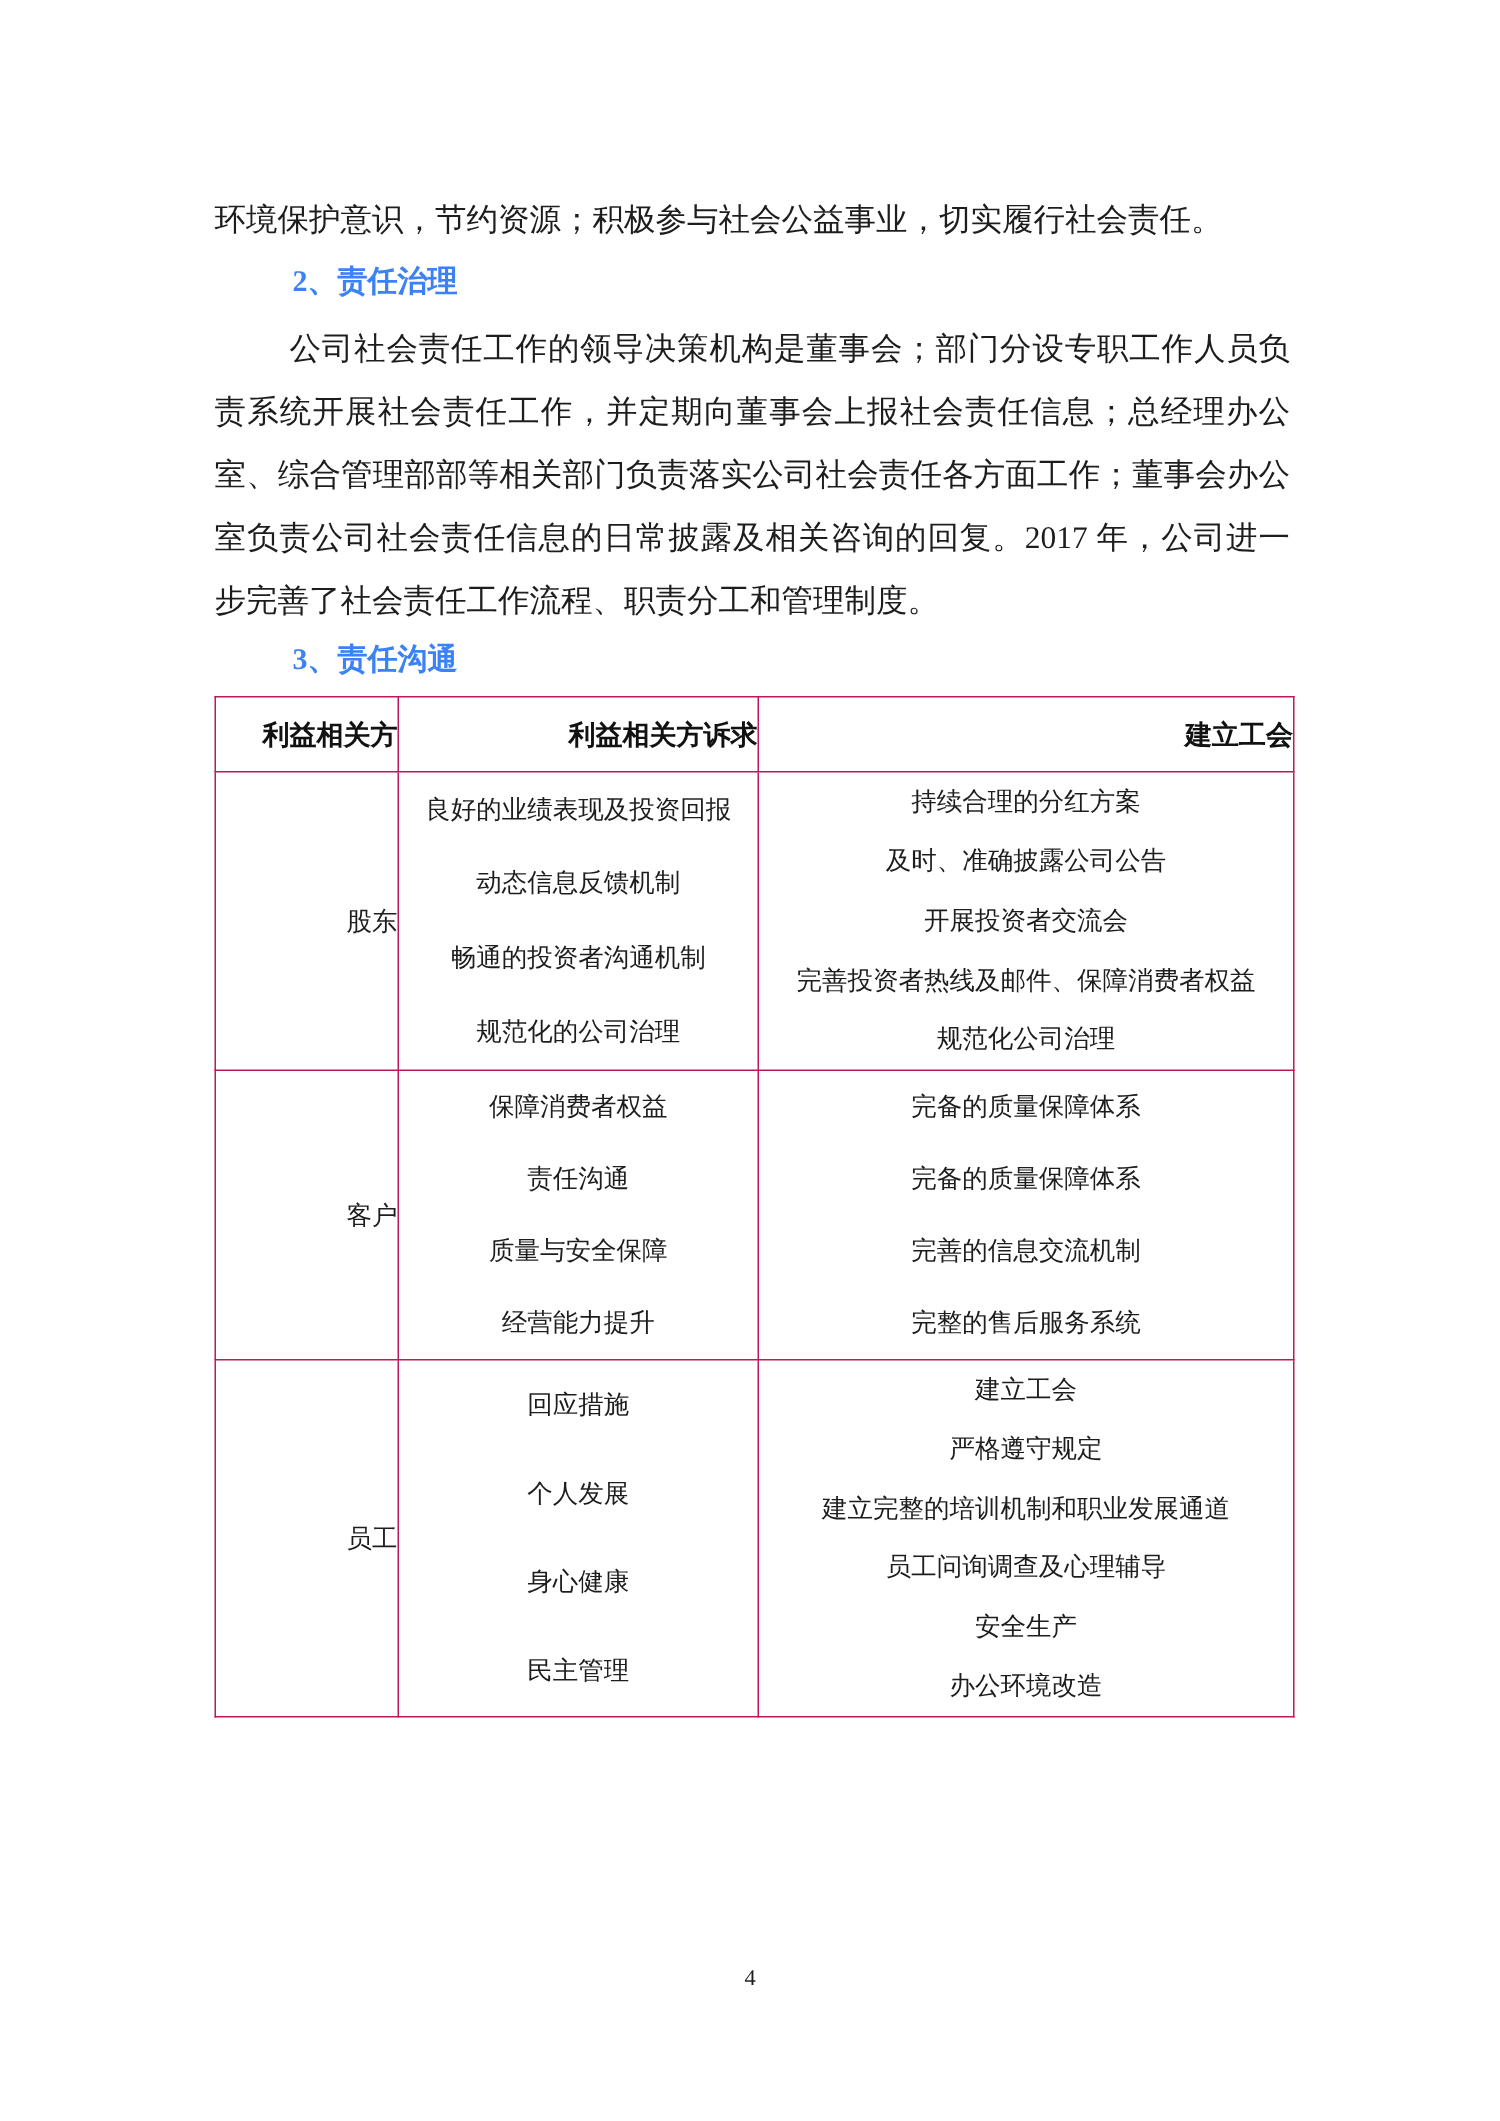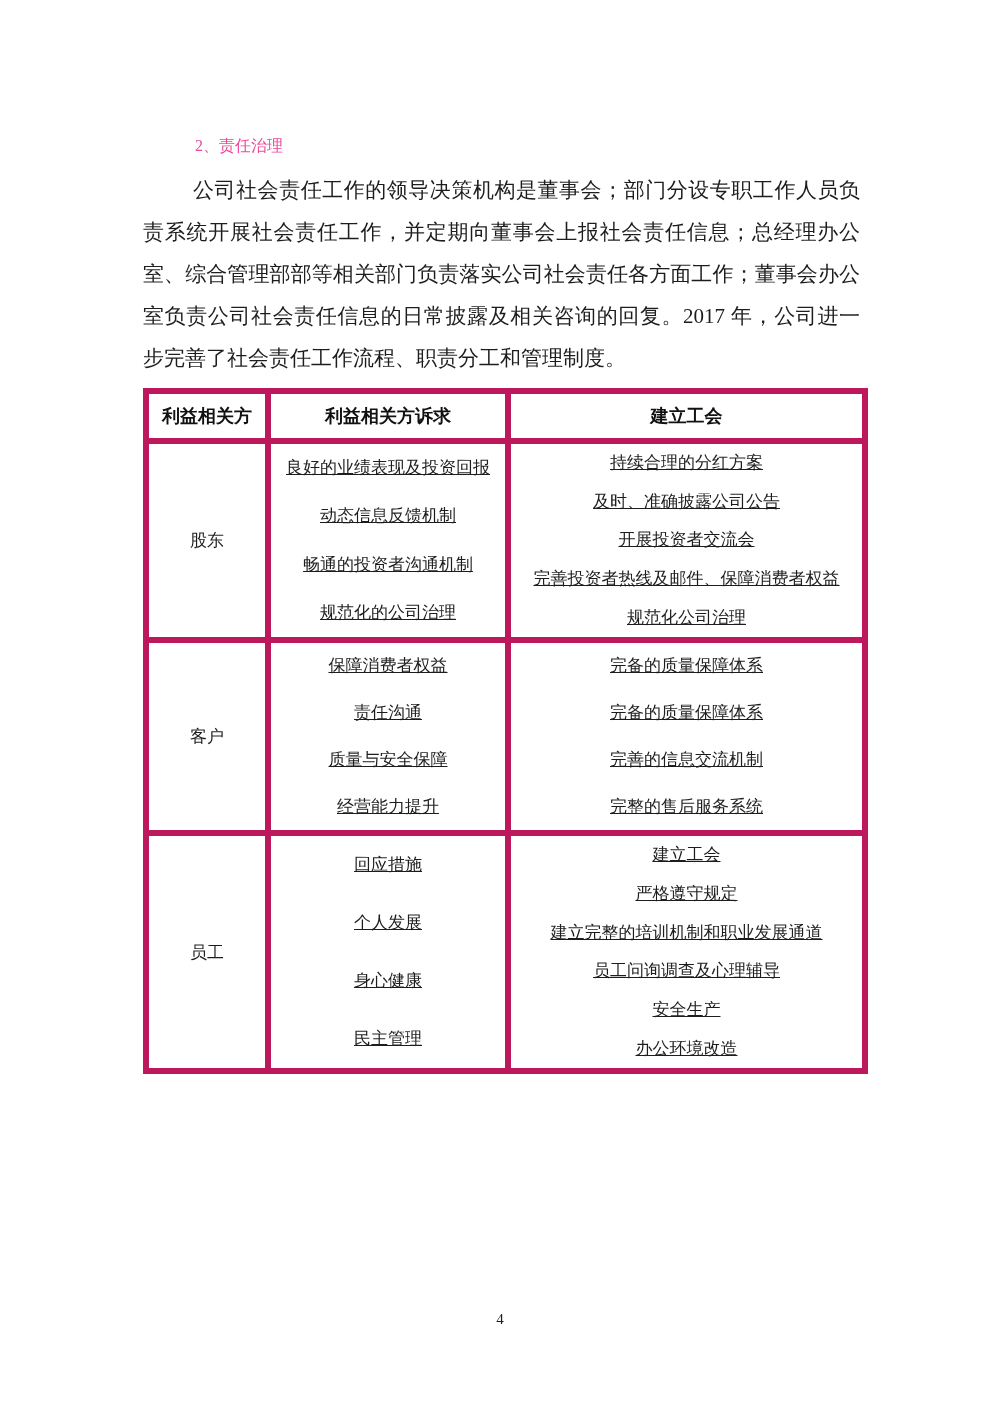--- a/index.html
+++ b/index.html
@@ -17,38 +17,38 @@
   }
   .para {
     font-size: 21px;
     line-height: 42px;
     text-align: justify;
     color: #1d1d1d;
   }
   .para.carryover { text-align: left; }
   .para.indent { text-indent: 50px; margin-top: 8px; }
   .heading {
-    font-size: 16px;
-    font-weight: normal;
+    font-size: 20px;
+    font-weight: bold;
     line-height: 30px;
     margin: 6px 0 0 52px;
-    color: #ec4899;
+    color: #3b82f6;
     font-family: "Liberation Serif", "DejaVu Serif", serif;
   }
   .heading.h3 { margin-top: 4px; }
   table.stake-table {
     margin-top: 9px;
     width: 719px;
     border-collapse: collapse;
     table-layout: fixed;
   }
   table.stake-table th, table.stake-table td {
-    border: 6px solid #be185d;
+    border: 1px solid #be185d;
     padding: 0;
-    text-align: center;
+    text-align: right;
     vertical-align: middle;
     font-size: 17px;
     color: #1d1d1d;
   }
   col.c1 { width: 122px; }
   col.c2 { width: 240px; }
   col.c3 { width: 357px; }
   table.stake-table th {
     height: 50px;
     font-size: 18px;
@@ -57,43 +57,44 @@
   }
   tr.r1 td { height: 199px; }
   tr.r2 td { height: 193px; }
   tr.r3 td { height: 238px; }
   .lines {
     display: flex;
     flex-direction: column;
     justify-content: space-around;
     align-items: center;
     height: 100%;
-    text-decoration: underline;
   }
   .lines .cell-line { line-height: 24px; }
   .page-footer {
     position: absolute;
     bottom: 86px;
     left: 0;
     right: 0;
     text-align: center;
     font-size: 15px;
     color: #1d1d1d;
   }
 </style>
 </head>
 <body>
 
 <div class="page">
 
+  <p class="para carryover">环境保护意识，节约资源；积极参与社会公益事业，切实履行社会责任。</p>
 
   <h2 class="heading">2、责任治理</h2>
 
   <p class="para indent">公司社会责任工作的领导决策机构是董事会；部门分设专职工作人员负责系统开展社会责任工作，并定期向董事会上报社会责任信息；总经理办公室、综合管理部部等相关部门负责落实公司社会责任各方面工作；董事会办公室负责公司社会责任信息的日常披露及相关咨询的回复。2017 年，公司进一步完善了社会责任工作流程、职责分工和管理制度。</p>
 
+  <h2 class="heading h3">3、责任沟通</h2>
 
   <table class="stake-table">
     <colgroup>
         <col class="c1">
         <col class="c2">
         <col class="c3">
       </colgroup>
     <thead>
       <tr>
         <th>利益相关方</th>

